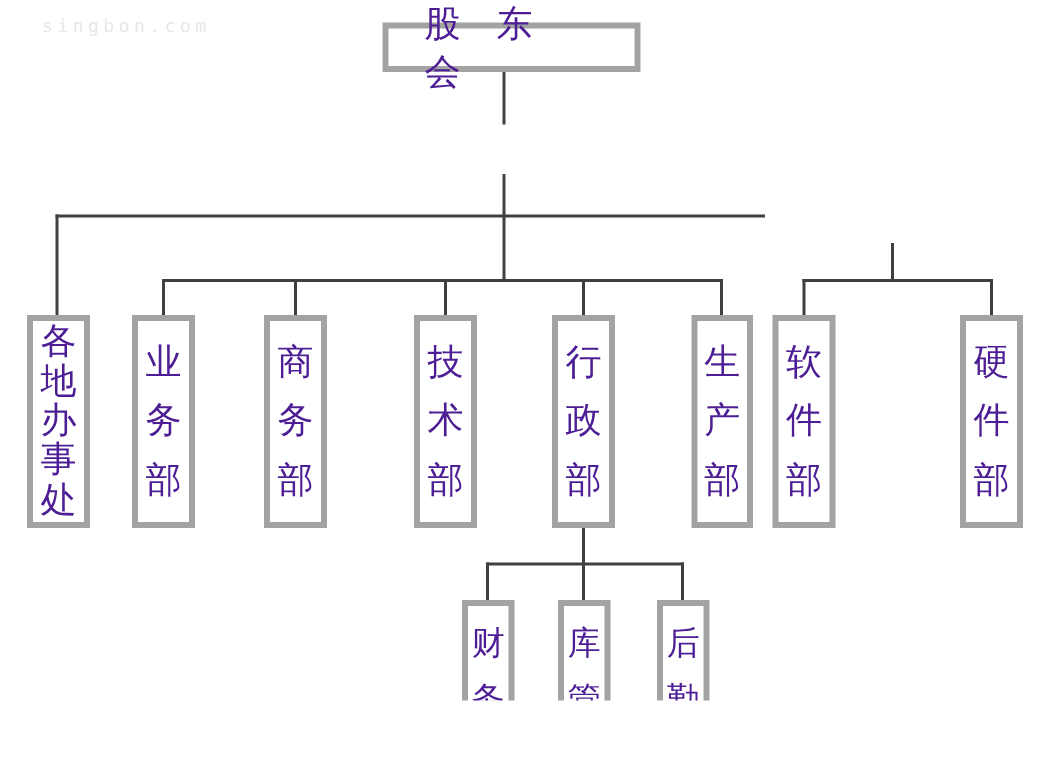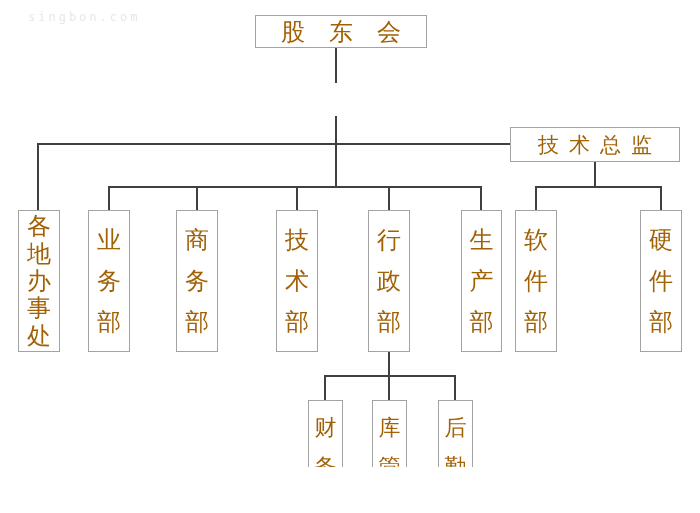--- a/index.html
+++ b/index.html
@@ -28,23 +28,23 @@
   .line {
     position: absolute;
     background: #404040;
   }
   .vline { width: 2px; }
   .hline { height: 2px; }
   
   .node {
     position: absolute;
     background: #ffffff;
-    border: 1px solid #a3a3a3;
+    border: 4px solid #a3a3a3;
     box-sizing: border-box;
-    color: #a16207;
+    color: #4c1d95;
   }
   .hbox {
     display: flex;
     align-items: center;
     justify-content: center;
     font-size: 24px;
   }
   .hbox.wide   { letter-spacing: 24px; padding-left: 24px; }
   .hbox.narrow { font-size: 21px; letter-spacing: 10px; padding-left: 10px; }
   .vbox {
@@ -99,23 +99,20 @@
   <div class="line vline" style="left:535px; top:186px; height:24px;"></div>
   <div class="line vline" style="left:660px; top:186px; height:24px;"></div>
   <div class="line vline" style="left:388px; top:352px; height:48px;"></div>
   <div class="line hline" style="left:324px; top:375px; width:132px;"></div>
   <div class="line vline" style="left:324px; top:375px; height:25px;"></div>
   <div class="line vline" style="left:454px; top:375px; height:25px;"></div>
 
   <div class="node hbox wide b-root">
     <span>股东会</span>
   </div>
-  <div class="node hbox narrow b-td">
-    <span>技术总监</span>
-  </div>
 
   <div class="node vbox d0">
       <span>各</span>
       <span>地</span>
       <span>办</span>
       <span>事</span>
       <span>处</span>
     </div>
   <div class="node vbox d1">
       <span>业</span>

